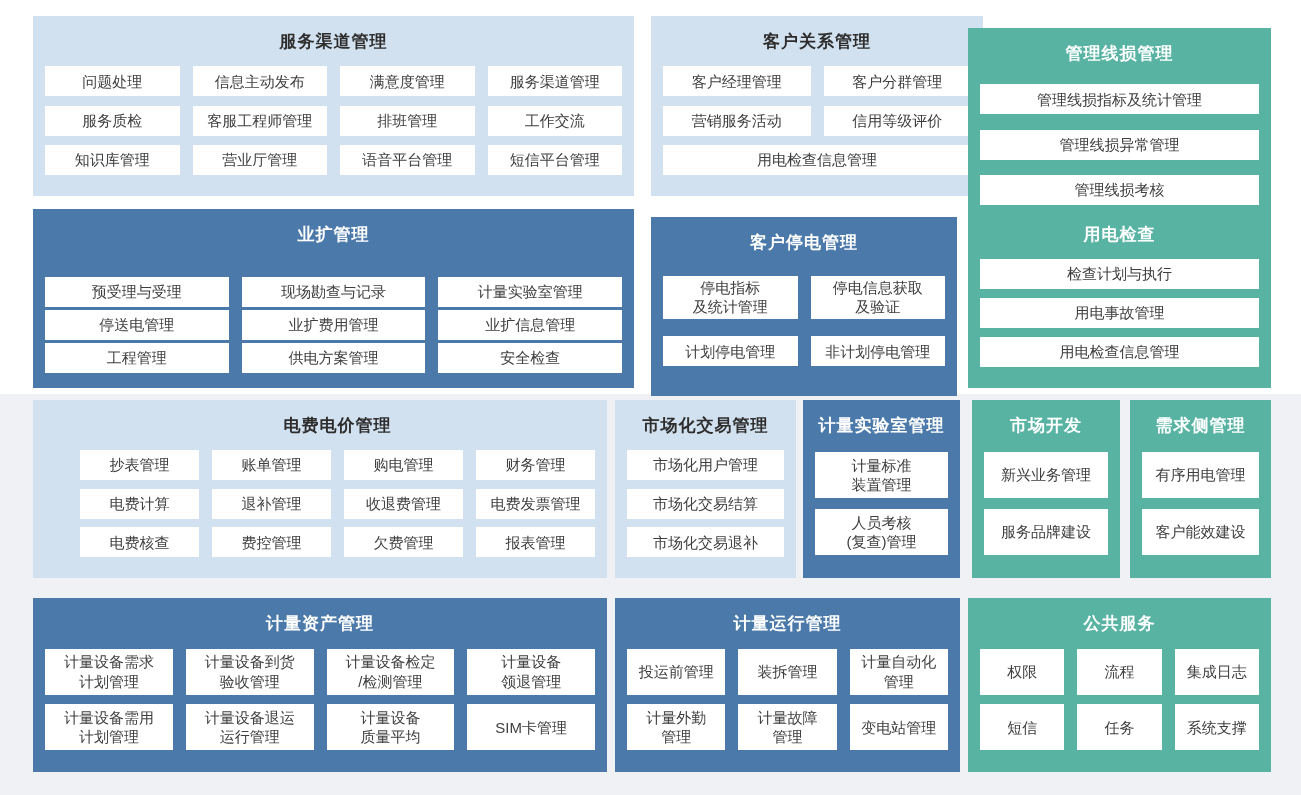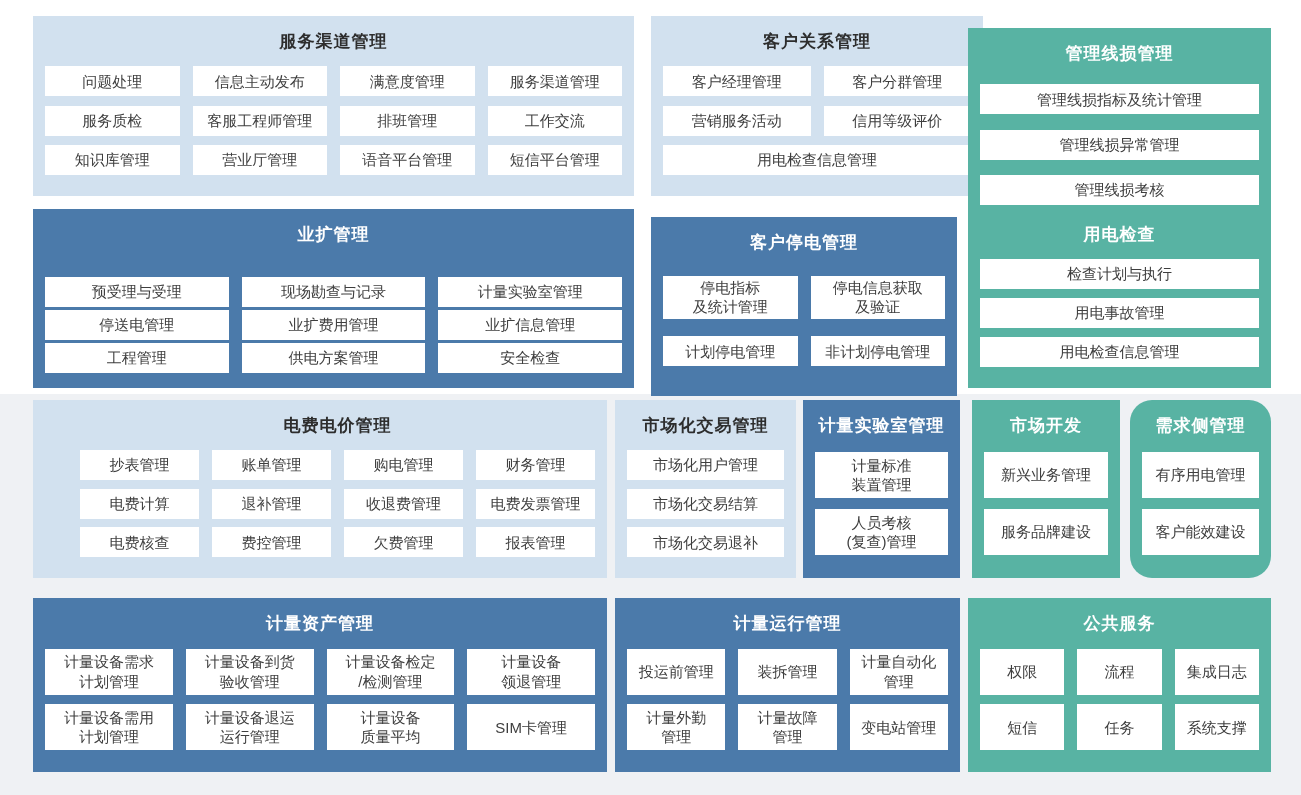--- a/index.html
+++ b/index.html
@@ -236,21 +236,21 @@
         <div class="section-title">市场开发</div>
         <div class="rows">
           <div class="row">
             <div class="item">新兴业务管理</div>
           </div>
           <div class="row">
             <div class="item">服务品牌建设</div>
           </div>
         </div>
       </section>
-      <section class="section teal tall-items" style="left: 1130px; top: 400px; width: 141px; height: 178px; border-radius: 22px;">
+      <section class="section teal tall-items" style="left: 1130px; top: 400px; width: 141px; height: 178px;">
         <div class="section-title">需求侧管理</div>
         <div class="rows">
           <div class="row">
             <div class="item">有序用电管理</div>
           </div>
           <div class="row">
             <div class="item">客户能效建设</div>
           </div>
         </div>
       </section>

